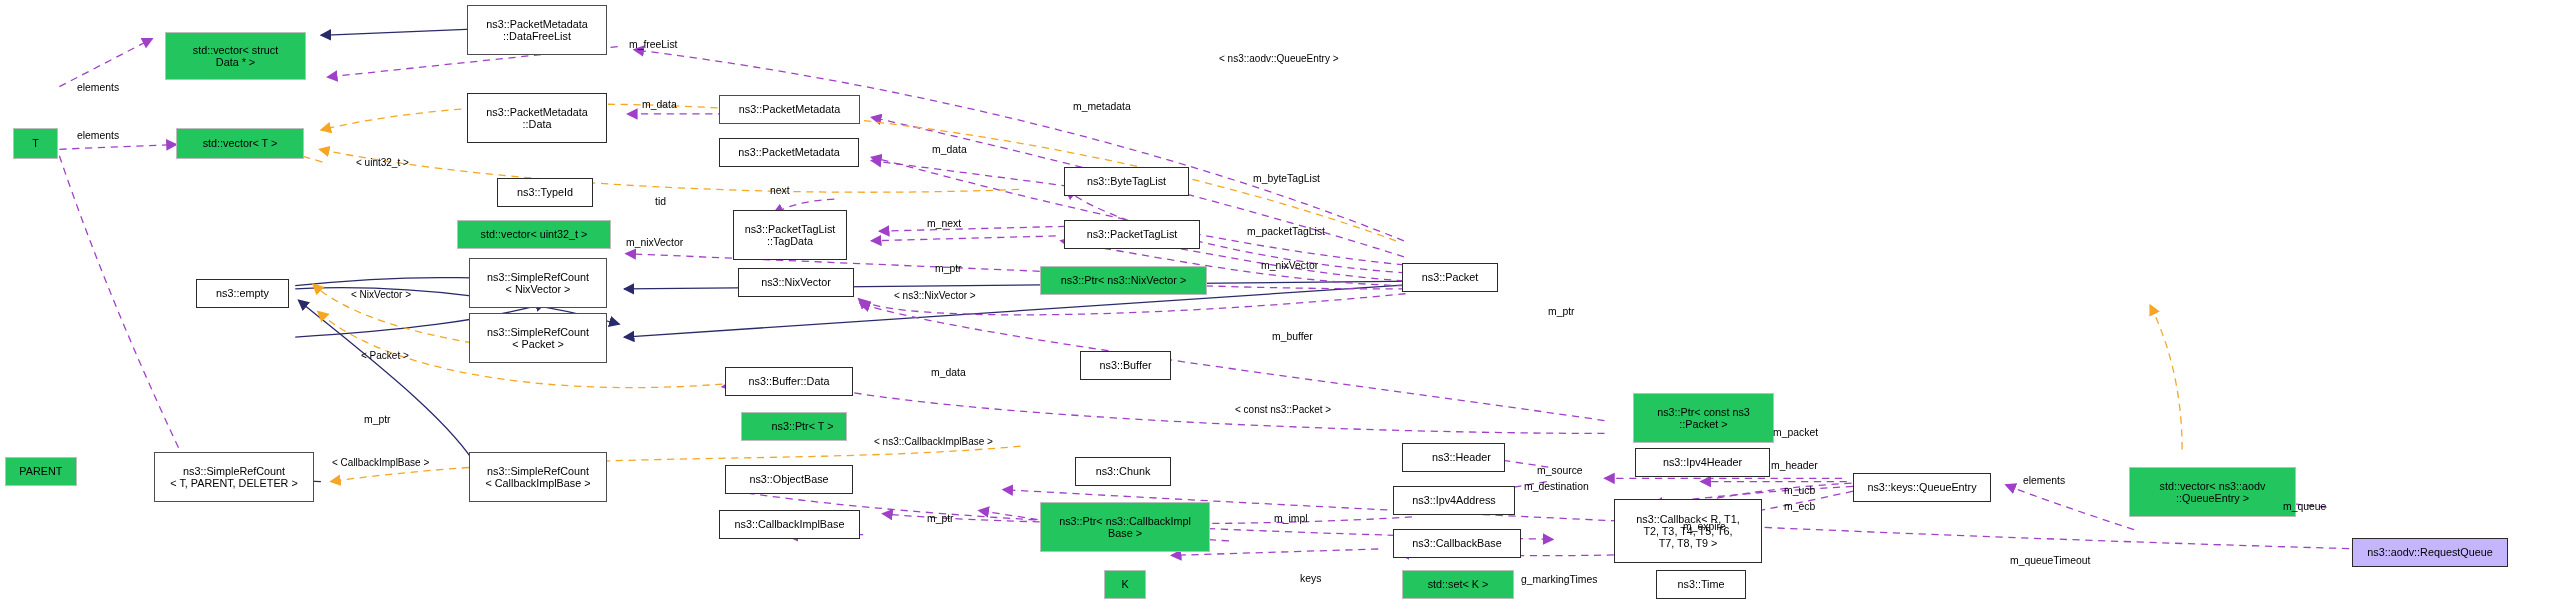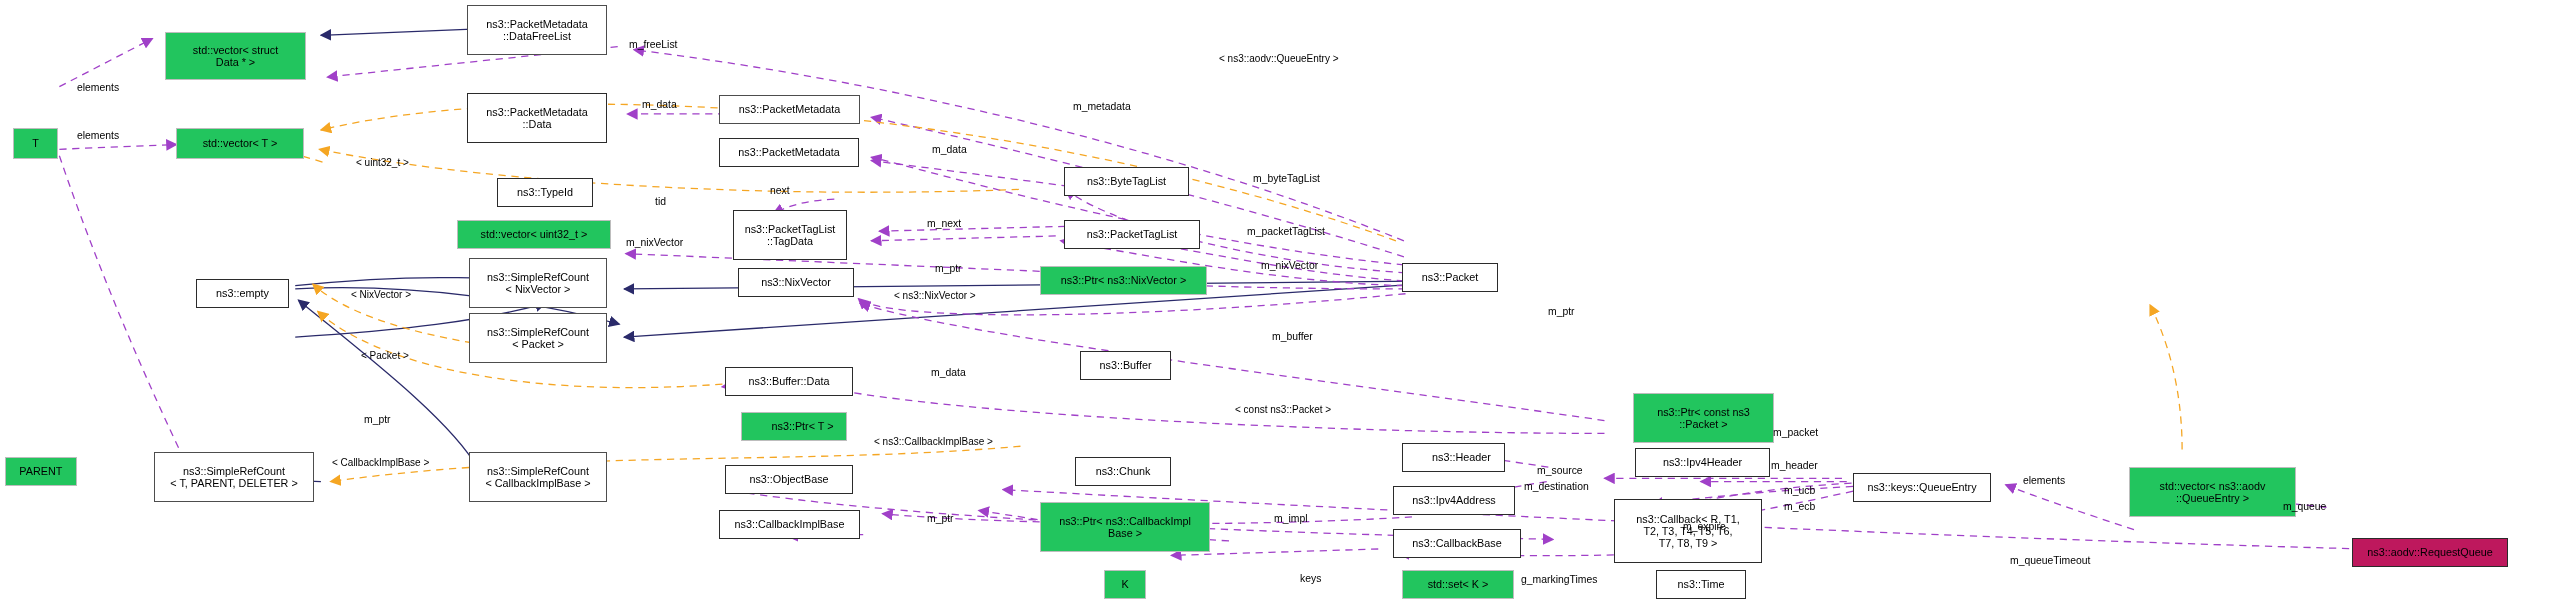--- a/index.html
+++ b/index.html
@@ -29,21 +29,21 @@
     white-space:pre-line;
     z-index:5;
   }
   
   .node.tmpl{border:0.8px solid #bdbdbd;background:#22c55e;}
   
   .node.cls{border:0.8px solid #2b2b2b;}
   
   .node.hub{border:1.6px solid #4d4d4d;}
   
-  .node.focus{background:#be185d;border:1.6px solid #2b2b2b;}
+  .node.focus{background:#c4b5fd;border:1.6px solid #2b2b2b;}
 
   .edgelabel{
     position:absolute;
     font-size:10.4px;
     color:#000000;
     background:transparent;
     white-space:nowrap;
     z-index:6;
   }
   .edgelabel.tmplarg{font-size:10px;}

